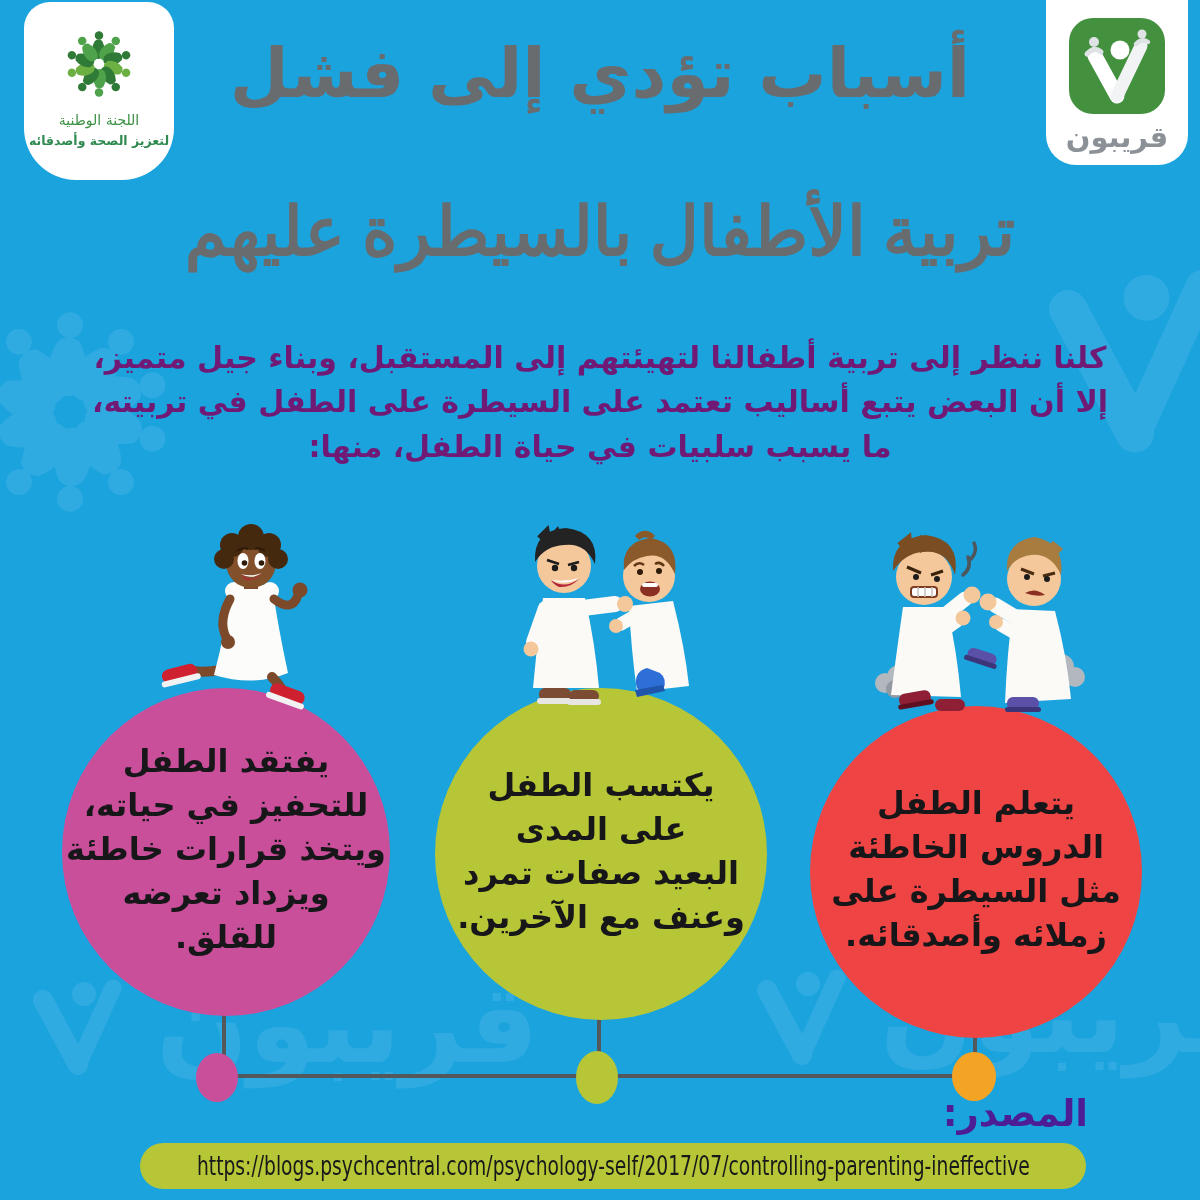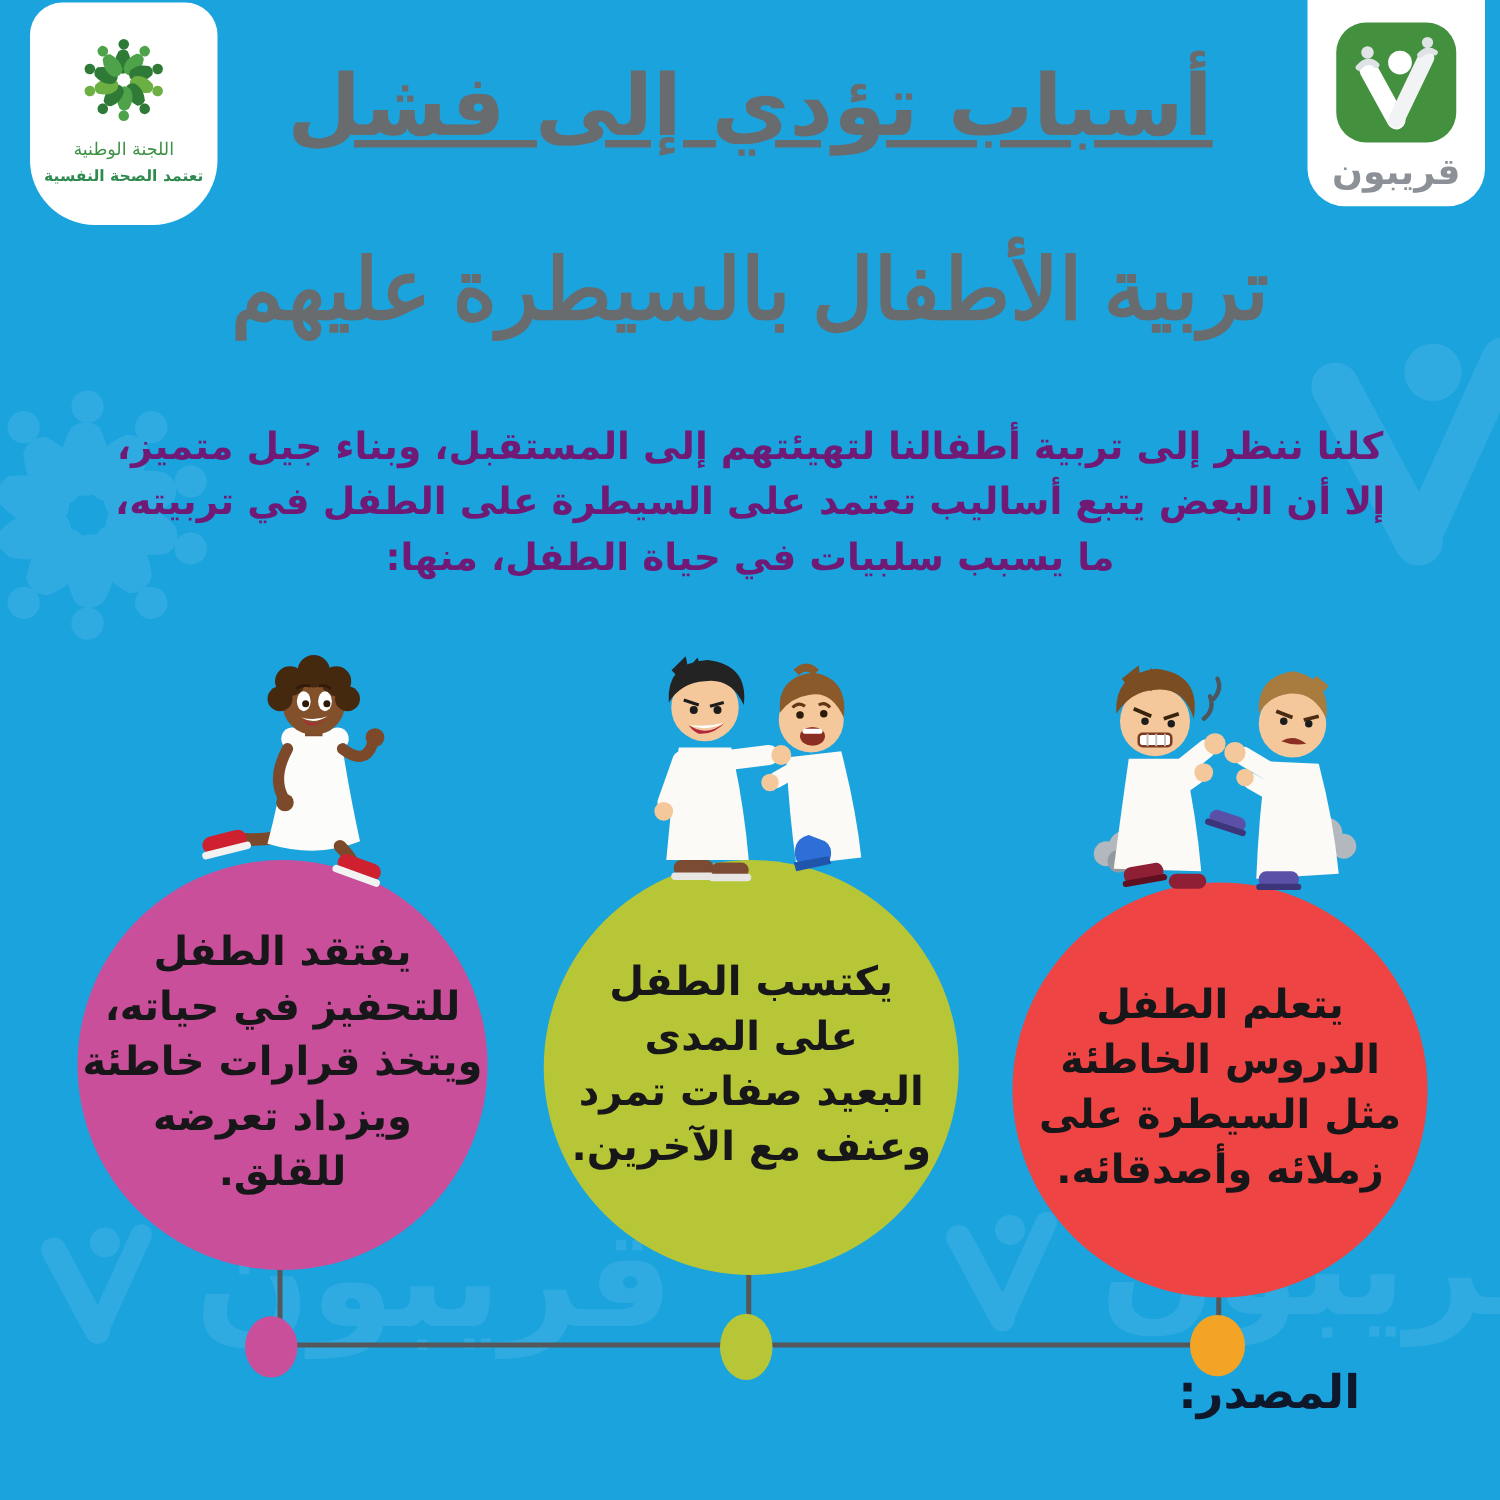--- a/index.html
+++ b/index.html
@@ -19,21 +19,21 @@
   .nc-line1{position:absolute;left:24px;top:112px;width:150px;text-align:center;
     font-size:14px;font-weight:normal;color:#3c9144;}
   .nc-line2{position:absolute;left:24px;top:133px;width:150px;text-align:center;
     font-size:12.5px;font-weight:bold;color:#2f8a4f;}
   .q-icon{position:absolute;left:1067px;top:16px;}
   .q-label{position:absolute;left:1046px;top:120px;width:142px;text-align:center;
     font-size:29px;font-weight:bold;color:#8b9196;}
   
   .title-line{position:absolute;left:0;right:0;text-align:center;
     color:#696c6e;font-weight:700;font-size:68px;letter-spacing:0;}
-  .title-1{top:46px;text-decoration:underline;}
+  .title-1{top:34px;}
   .title-2{top:192px;font-family:Liberation Serif, serif;}
   .intro{position:absolute;left:60px;right:60px;top:336px;text-align:center;
     color:#701a75;font-weight:700;font-size:30px;line-height:1.48;}
   
   .bubble{position:absolute;border-radius:50%;z-index:2;display:flex;
     align-items:center;justify-content:center;text-align:center;}
   .bubble-pink{left:62px;top:688px;width:328px;height:328px;background:#ca4f9b;}
   .bubble-green{left:435px;top:688px;width:332px;height:332px;background:#b7c636;}
   .bubble-orange{left:810px;top:706px;width:332px;height:332px;background:#ef4444;}
   .bubble-text{color:#17171a;font-weight:700;font-size:32px;line-height:1.38;padding-bottom:6px;}
@@ -46,21 +46,21 @@
   .vline{position:absolute;width:4px;background:#55585a;z-index:1;}
   .v1{left:222px;top:1010px;height:50px;}
   .v2{left:597px;top:1014px;height:46px;}
   .v3{left:973px;top:1016px;height:44px;}
   .hline{position:absolute;left:218px;top:1074px;width:758px;height:4px;background:#55585a;z-index:1;}
   .dot{position:absolute;border-radius:50%;z-index:2;}
   .dot-1{left:196px;top:1053px;width:42px;height:49px;background:#ca4f9b;}
   .dot-2{left:576px;top:1051px;width:42px;height:53px;background:#b7c636;}
   .dot-3{left:952px;top:1052px;width:44px;height:49px;background:#f4a425;}
   
-  .source-label{position:absolute;right:112px;top:1092px;color:#0f172a;
+  .source-label{position:absolute;right:112px;top:1092px;color:#4c1d95;
     font-weight:700;font-size:37px;}
   .url-bar{position:absolute;left:140px;top:1143px;width:946px;height:46px;
     background:#b7c636;border-radius:23px;display:flex;align-items:center;
     justify-content:center;overflow:hidden;}
   .url-text{font-size:26px;color:#16181a;white-space:nowrap;display:inline-block;
     transform:scaleX(.72);transform-origin:center;}
 </style>
 </head>
 <body>
 
@@ -128,21 +128,21 @@
     <use href="#pg" transform="rotate(72)" fill="#2f7a36"></use>
       <use href="#pg" transform="rotate(108)" fill="#6cb043"></use>
     <use href="#pg" transform="rotate(144)" fill="#2f7a36"></use>
       <use href="#pg" transform="rotate(180)" fill="#4da24a"></use>
     <use href="#pg" transform="rotate(216)" fill="#2f7a36"></use>
       <use href="#pg" transform="rotate(252)" fill="#6cb043"></use>
     <use href="#pg" transform="rotate(288)" fill="#2f7a36"></use>
       <use href="#pg" transform="rotate(324)" fill="#4da24a"></use>
   </svg>
   <div class="nc-line1" dir="rtl">اللجنة الوطنية</div>
-  <div class="nc-line2" dir="rtl">تعتمد الصحة النفسية</div>
+  <div class="nc-line2" dir="rtl">لتعزيز الصحة وأصدقائه</div>
 
   <div class="badge badge-right"></div>
   <svg class="q-icon" width="100" height="100" viewBox="0 0 100 100">
     <rect x="2" y="2" width="96" height="96" rx="24" fill="#43913f"></rect>
     <path d="M28,40 L50,80" stroke="#ffffff" stroke-width="15" stroke-linecap="round" fill="none"></path>
     <path d="M50,80 L74,30" stroke="#f2f3f4" stroke-width="13" stroke-linecap="round" fill="none"></path>
     <circle cx="53" cy="34" r="9.5" fill="#ffffff"></circle>
     <circle cx="27" cy="26" r="5" fill="#dfe3e6"></circle>
     <path d="M20,38 q7,-8 14,-2" stroke="#dfe3e6" stroke-width="5" fill="none" stroke-linecap="round"></path>
     <circle cx="75" cy="18" r="4.5" fill="#dfe3e6"></circle>
@@ -319,14 +319,17 @@
 
   <div class="hline"></div>
   <div class="vline v1"></div>
   <div class="vline v2"></div>
   <div class="vline v3"></div>
   <div class="dot dot-1"></div>
   <div class="dot dot-2"></div>
   <div class="dot dot-3"></div>
 
   <div class="source-label" dir="rtl">المصدر:</div>
+  <div class="url-bar">
+    <span class="url-text" dir="ltr">https://blogs.psychcentral.com/psychology-self/2017/07/controlling-parenting-ineffective</span>
+  </div>
 
 </div>
 
 </body></html>

